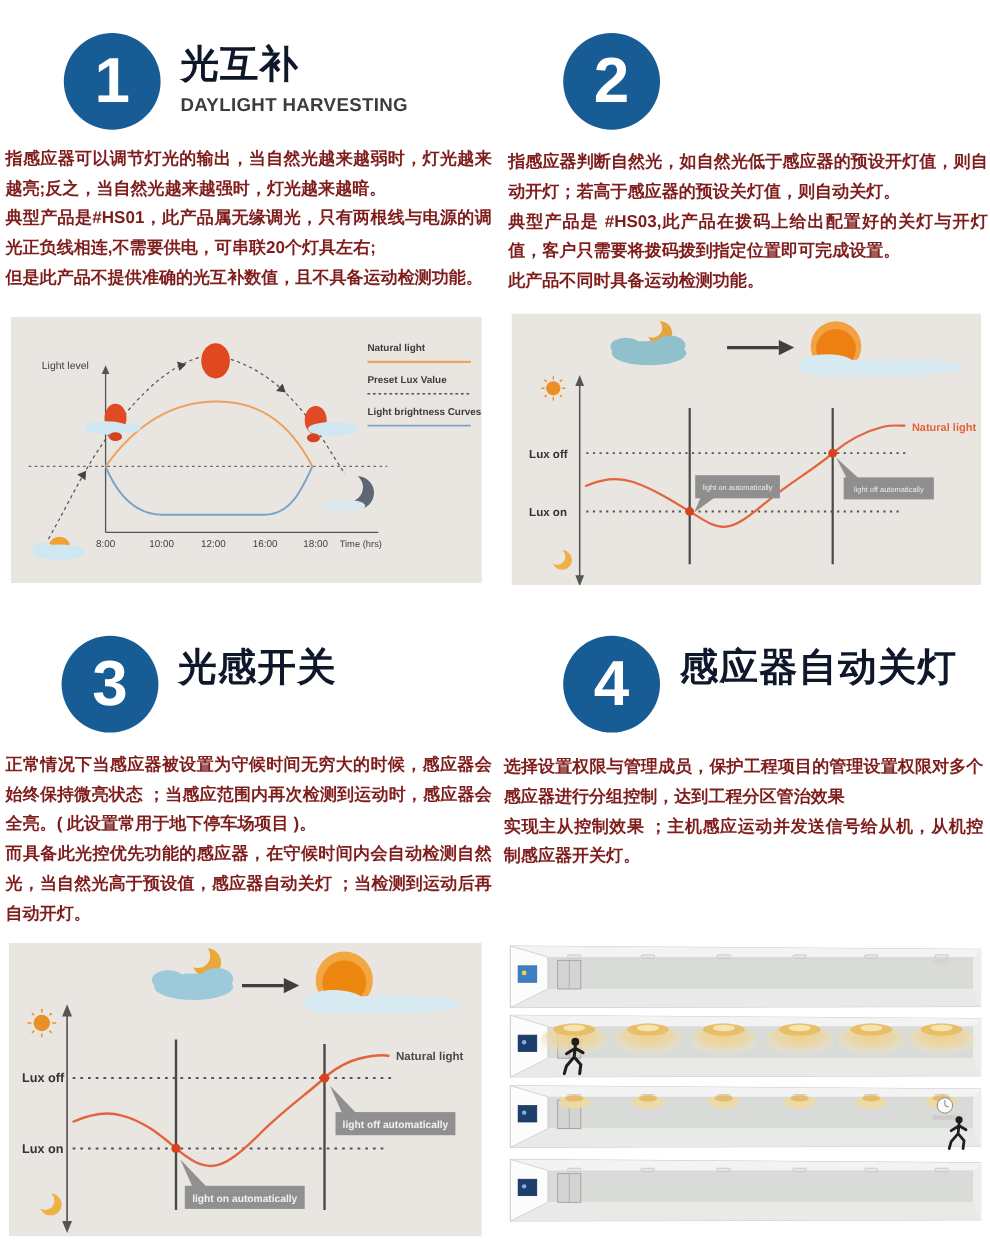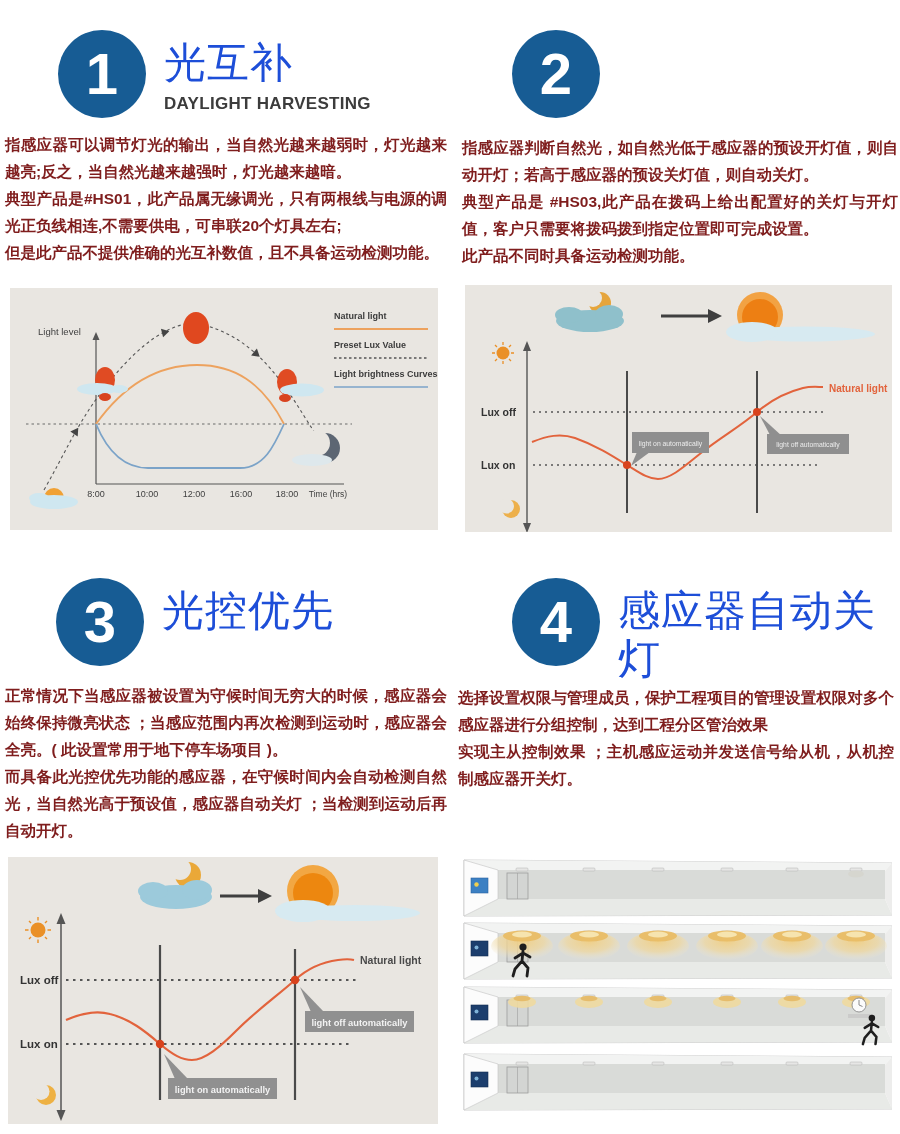--- a/index.html
+++ b/index.html
@@ -3,21 +3,21 @@
 <meta charset="utf-8">
 <style>
   html,body{margin:0;padding:0;background:#fff;}
   .page{position:relative;width:900px;height:1134px;background:#ffffff;
         font-family:"Liberation Sans","DejaVu Sans",sans-serif;overflow:hidden;}
   .sec-header{position:absolute;display:flex;gap:18px;align-items:flex-start;}
   .badge{width:88px;height:88px;border-radius:50%;background:#175c94;color:#fff;
          display:flex;align-items:center;justify-content:center;
          font-size:58px;font-weight:700;line-height:1;flex:0 0 auto;}
   .titles{padding-top:9px;}
-  .titles h2{margin:0;font-size:42px;font-weight:400;color:#1d4ed8;line-height:1.15;letter-spacing:1px;}
+  .titles h2{margin:0;font-size:35px;font-weight:700;color:#0f172a;line-height:1.15;letter-spacing:1px;}
   .subtitle{margin-top:7px;font-size:17px;font-weight:600;color:#3c3c3c;letter-spacing:.3px;text-align:center;}
   .body-text{position:absolute;margin:0;font-size:15.5px;line-height:27px;color:#7f1d1d;
              font-weight:600;white-space:pre-line;text-align:justify;}
   .diagram{position:absolute;}
   svg text{font-family:"Liberation Sans","DejaVu Sans",sans-serif;}
 </style>
 </head>
 <body>
 
 <div class="page">
@@ -161,21 +161,21 @@
       <rect x="302" y="149" width="82" height="20" fill="#8f8f8f"></rect>
       <text x="343" y="162" font-size="6.8" fill="#ececec" text-anchor="middle">light off automatically</text>
     </g>
   </svg>
 
   <div class="sec-header" style="left:56px;top:578px;">
     <div class="badge">
         <span>3</span>
       </div>
     <div class="titles">
-      <h2>光控优先</h2>
+      <h2>光感开关</h2>
     </div>
   </div>
   <p class="body-text" style="left:5px;top:682px;width:442px;">正常情况下当感应器被设置为守候时间无穷大的时候，感应器会始终保持微亮状态 ；当感应范围内再次检测到运动时，感应器会全亮。( 此设置常用于地下停车场项目 )。
 而具备此光控优先功能的感应器，在守候时间内会自动检测自然光，当自然光高于预设值，感应器自动关灯 ；当检测到运动后再自动开灯。</p>
 
   <div class="sec-header" style="left:512px;top:578px;">
     <div class="badge">
         <span>4</span>
       </div>
     <div class="titles">

